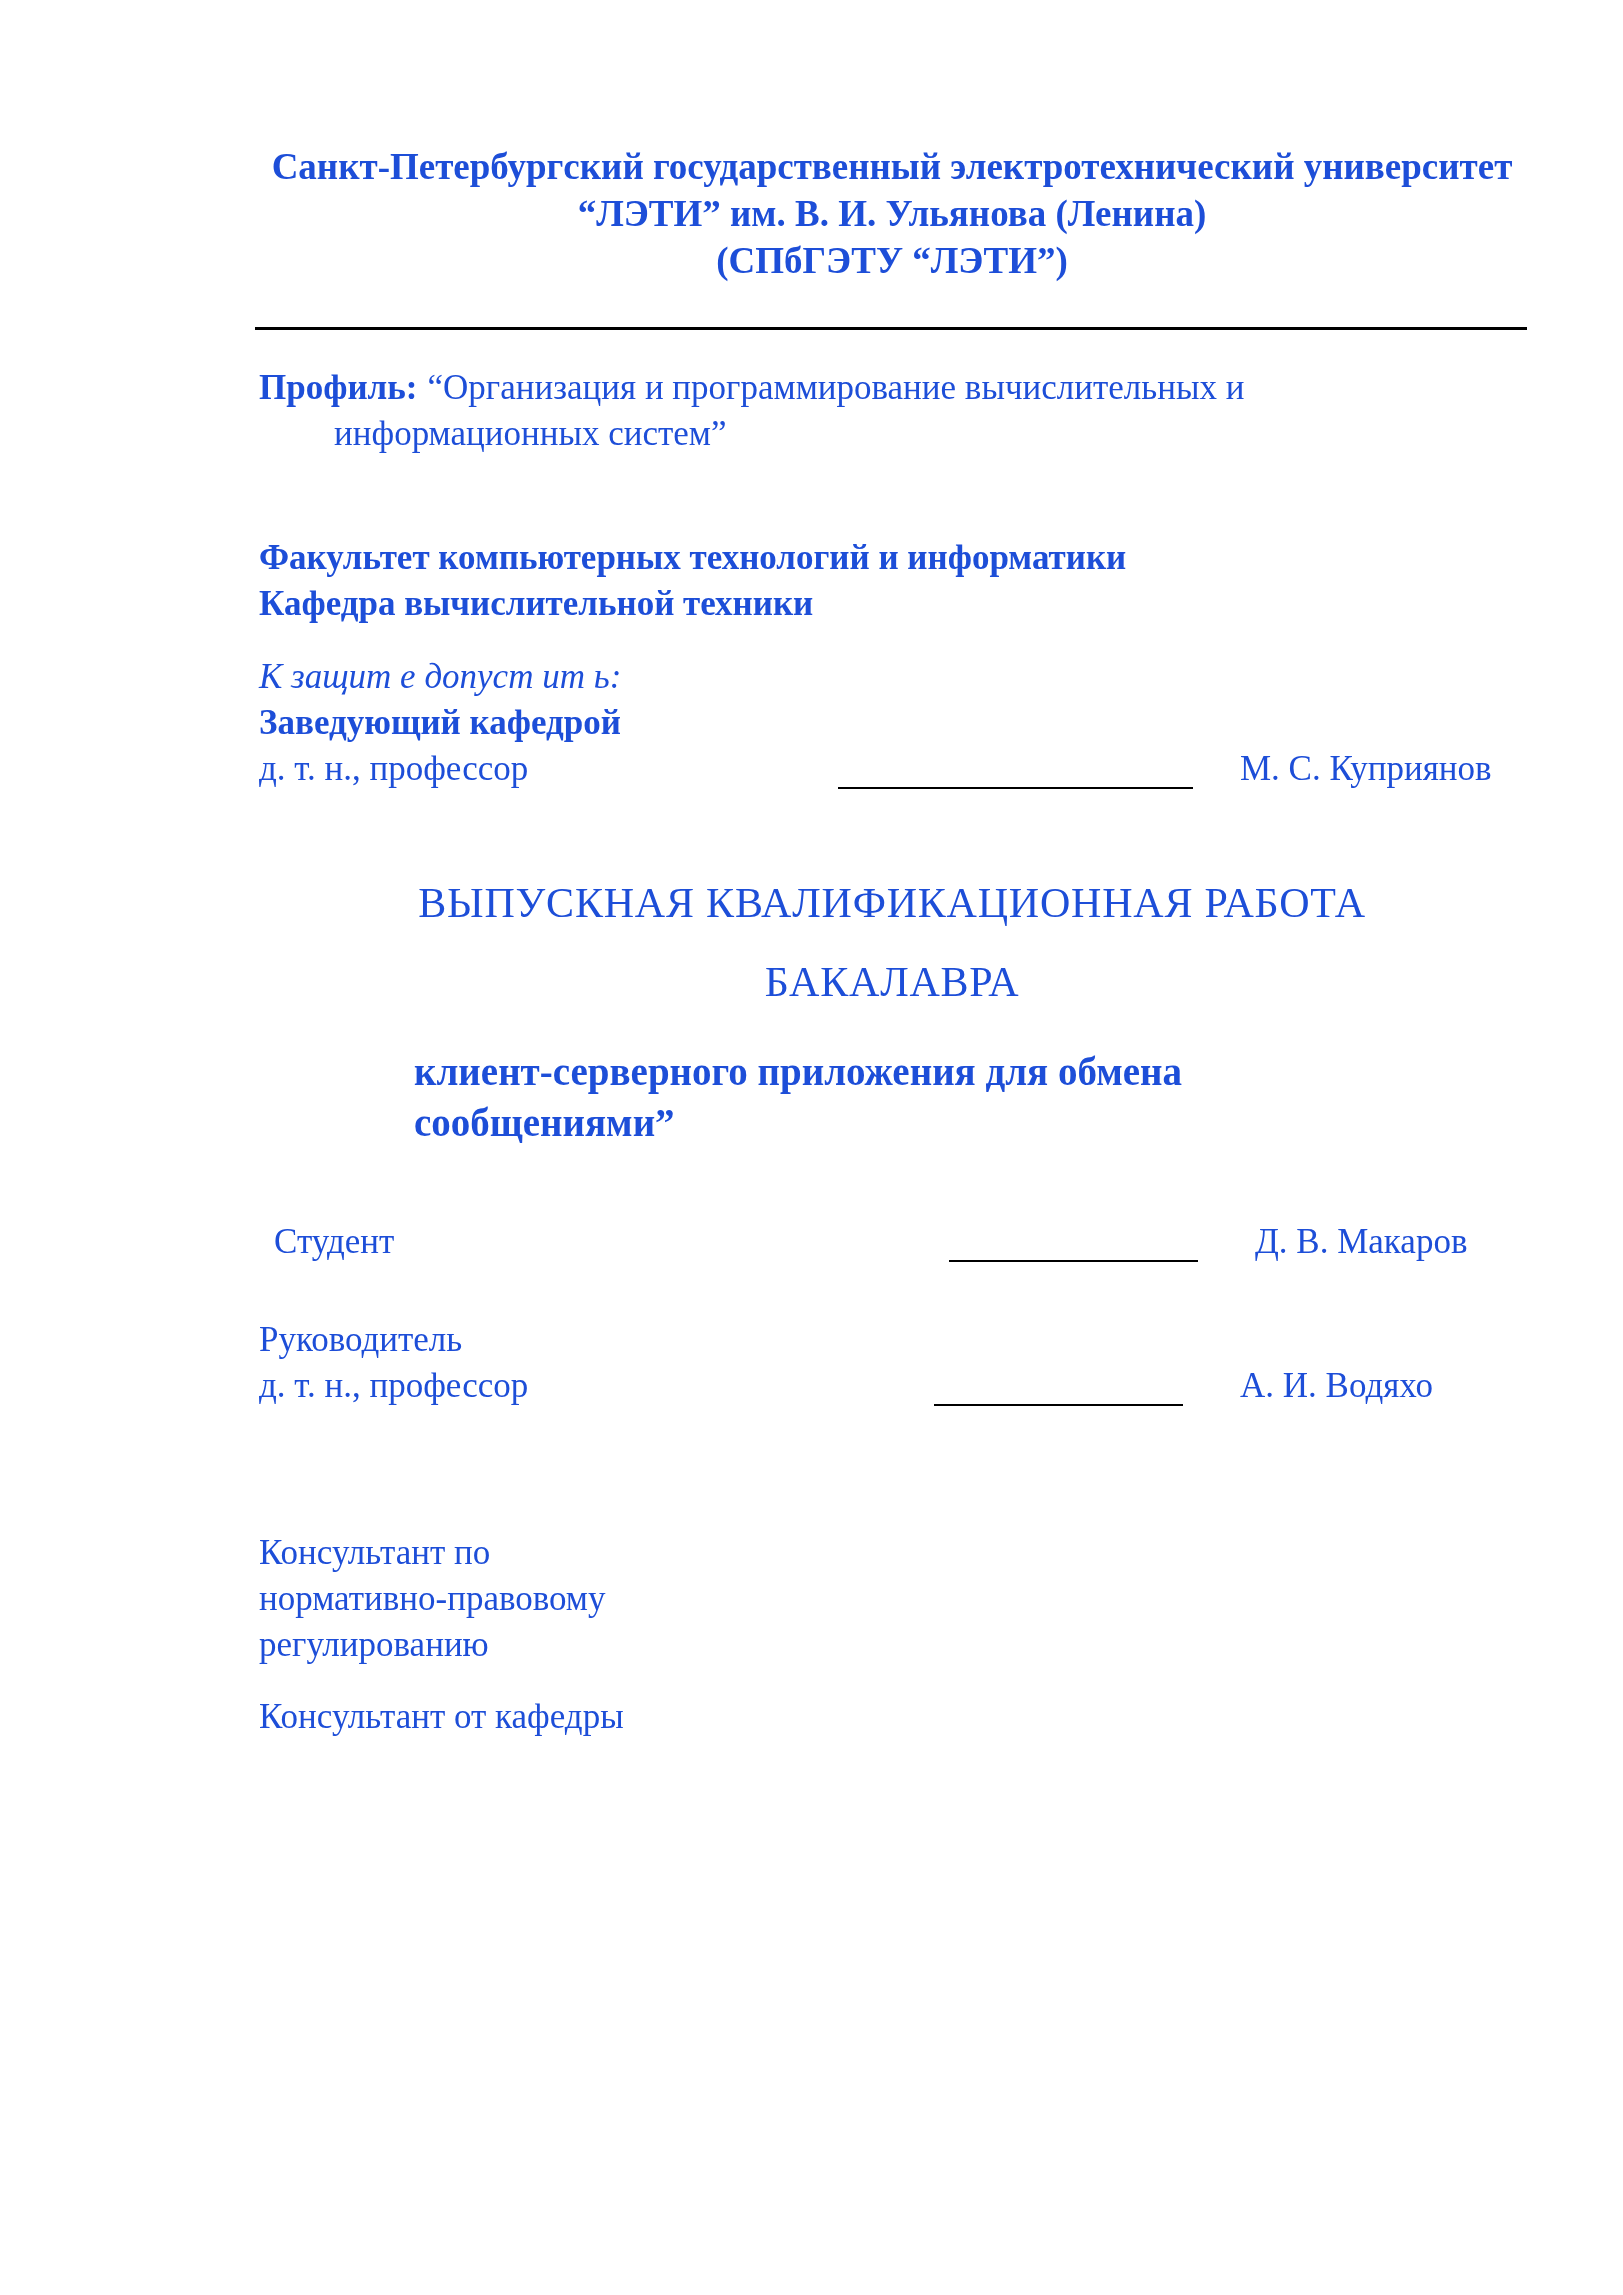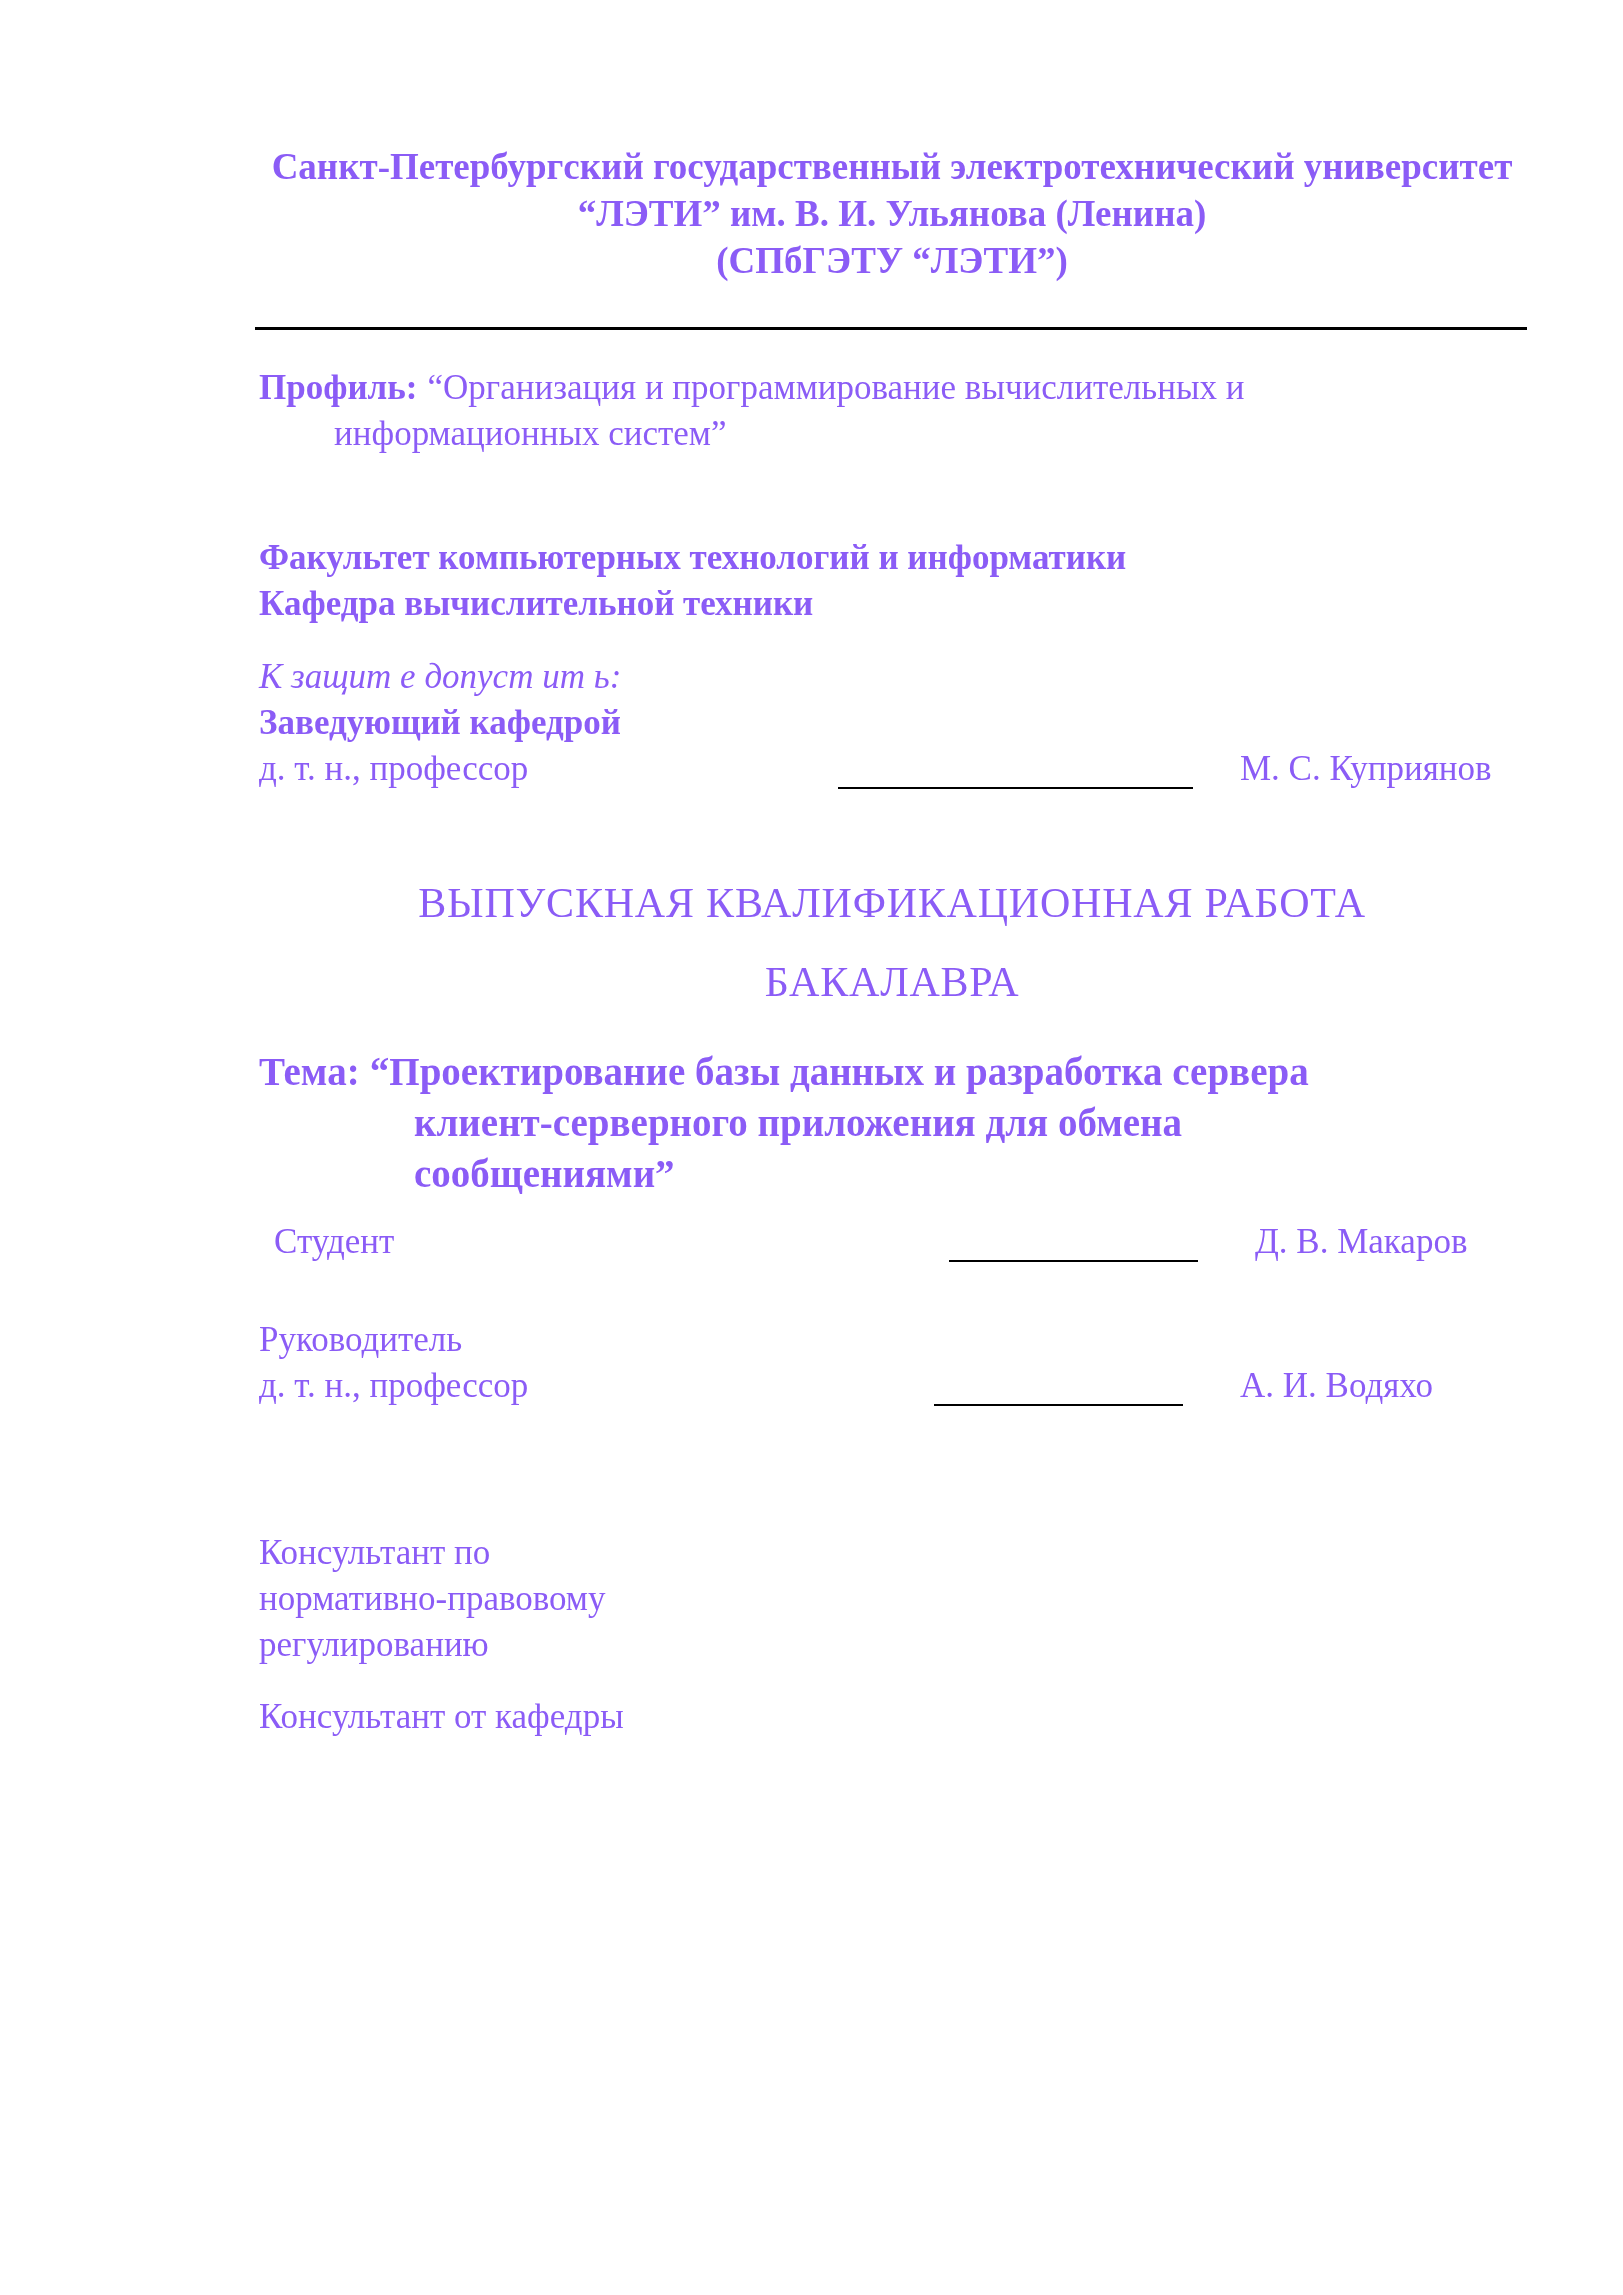--- a/index.html
+++ b/index.html
@@ -5,21 +5,21 @@
   html, body {
     margin: 0;
     padding: 0;
     background: #ffffff;
   }
   .page {
     position: relative;
     width: 1623px;
     height: 1802px;
     background: #ffffff;
-    color: #8b5cf6;
+    color: #1d4ed8;
     font-family: "Liberation Serif", serif;
     font-size: 35px;
     line-height: 46px;
     overflow: hidden;
   }
   .block {
     position: absolute;
     left: 259px;
     width: 1266px;
   }
@@ -122,23 +122,20 @@
       <span class="sig-name">М. С. Куприянов</span>
     </div>
   </div>
 
   <div class="block main-title">
     <div>ВЫПУСКНАЯ КВАЛИФИКАЦИОННАЯ РАБОТА</div>
     <div>БАКАЛАВРА</div>
   </div>
 
   <div class="block theme-block">
-    <div>
-      <span>Тема:</span><span class="value-gap">“Проектирование базы данных и разработка сервера</span>
-    </div>
     <div class="theme-indent">клиент-серверного приложения для обмена</div>
     <div class="theme-indent">сообщениями”</div>
   </div>
 
   <div class="block sig-student">
     <div class="sig-row">
       <span class="role">Студент</span>
       <span class="sig-line short"></span>
       <span class="sig-name">Д. В. Макаров</span>
     </div>

